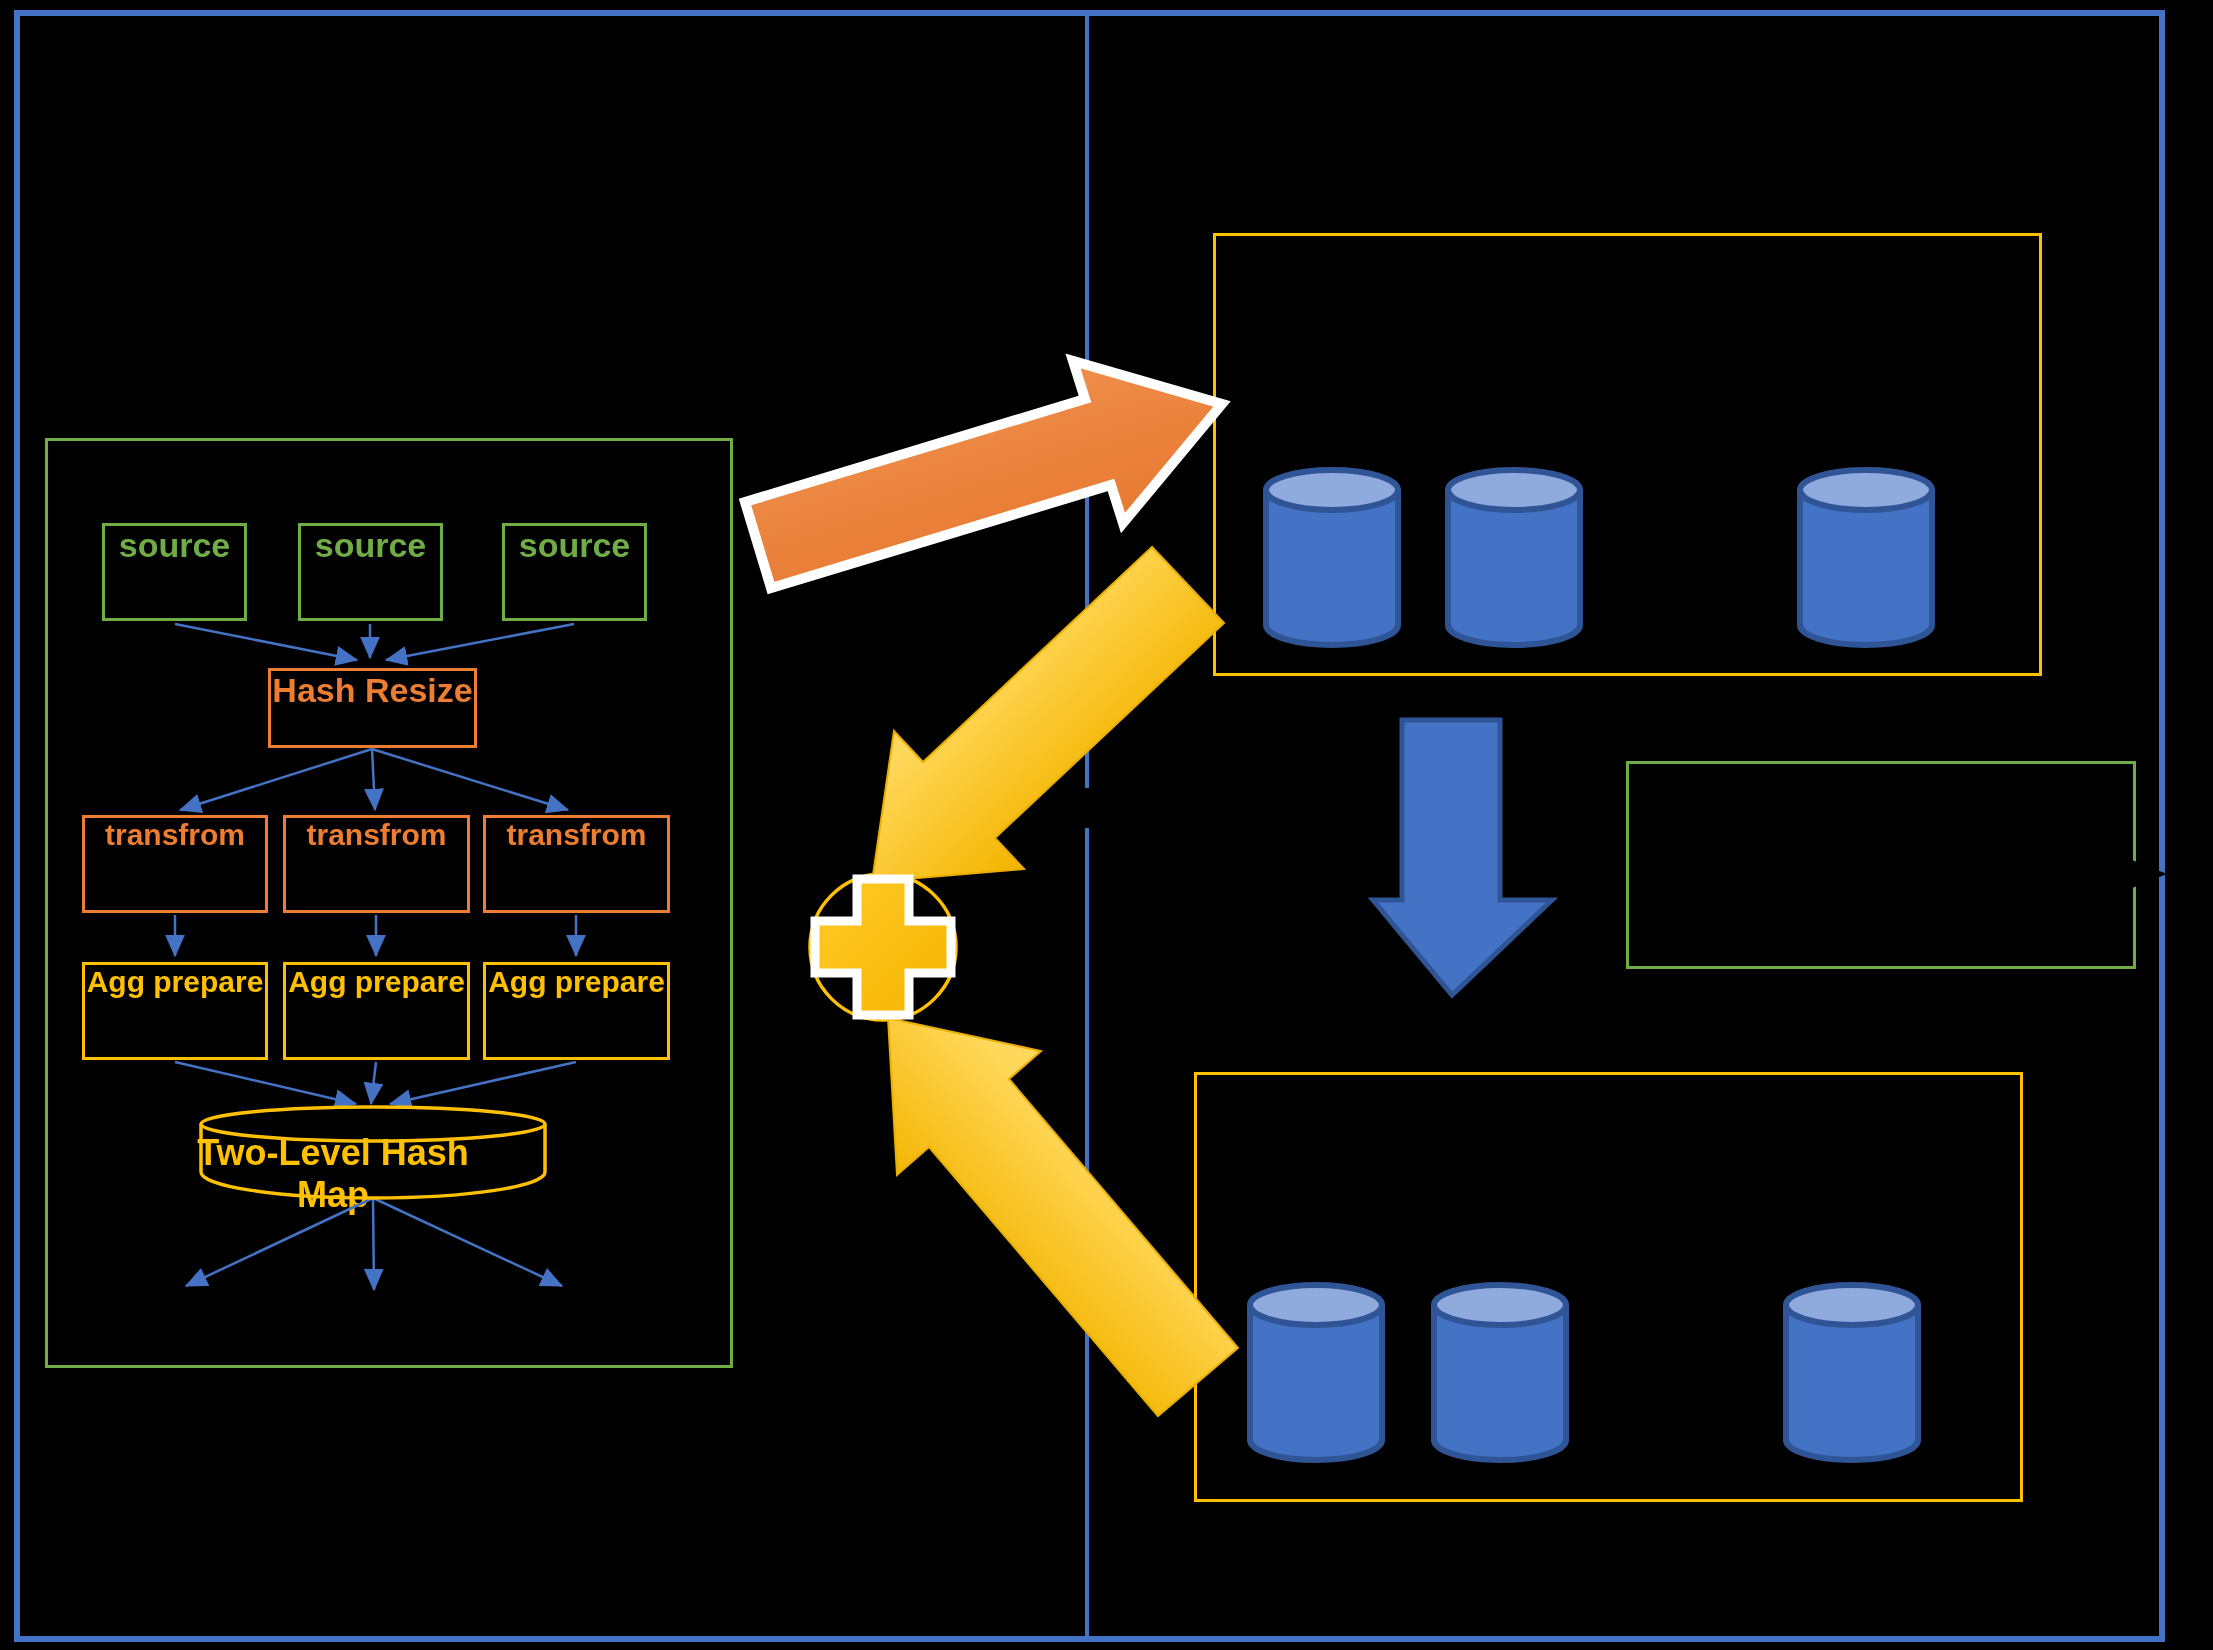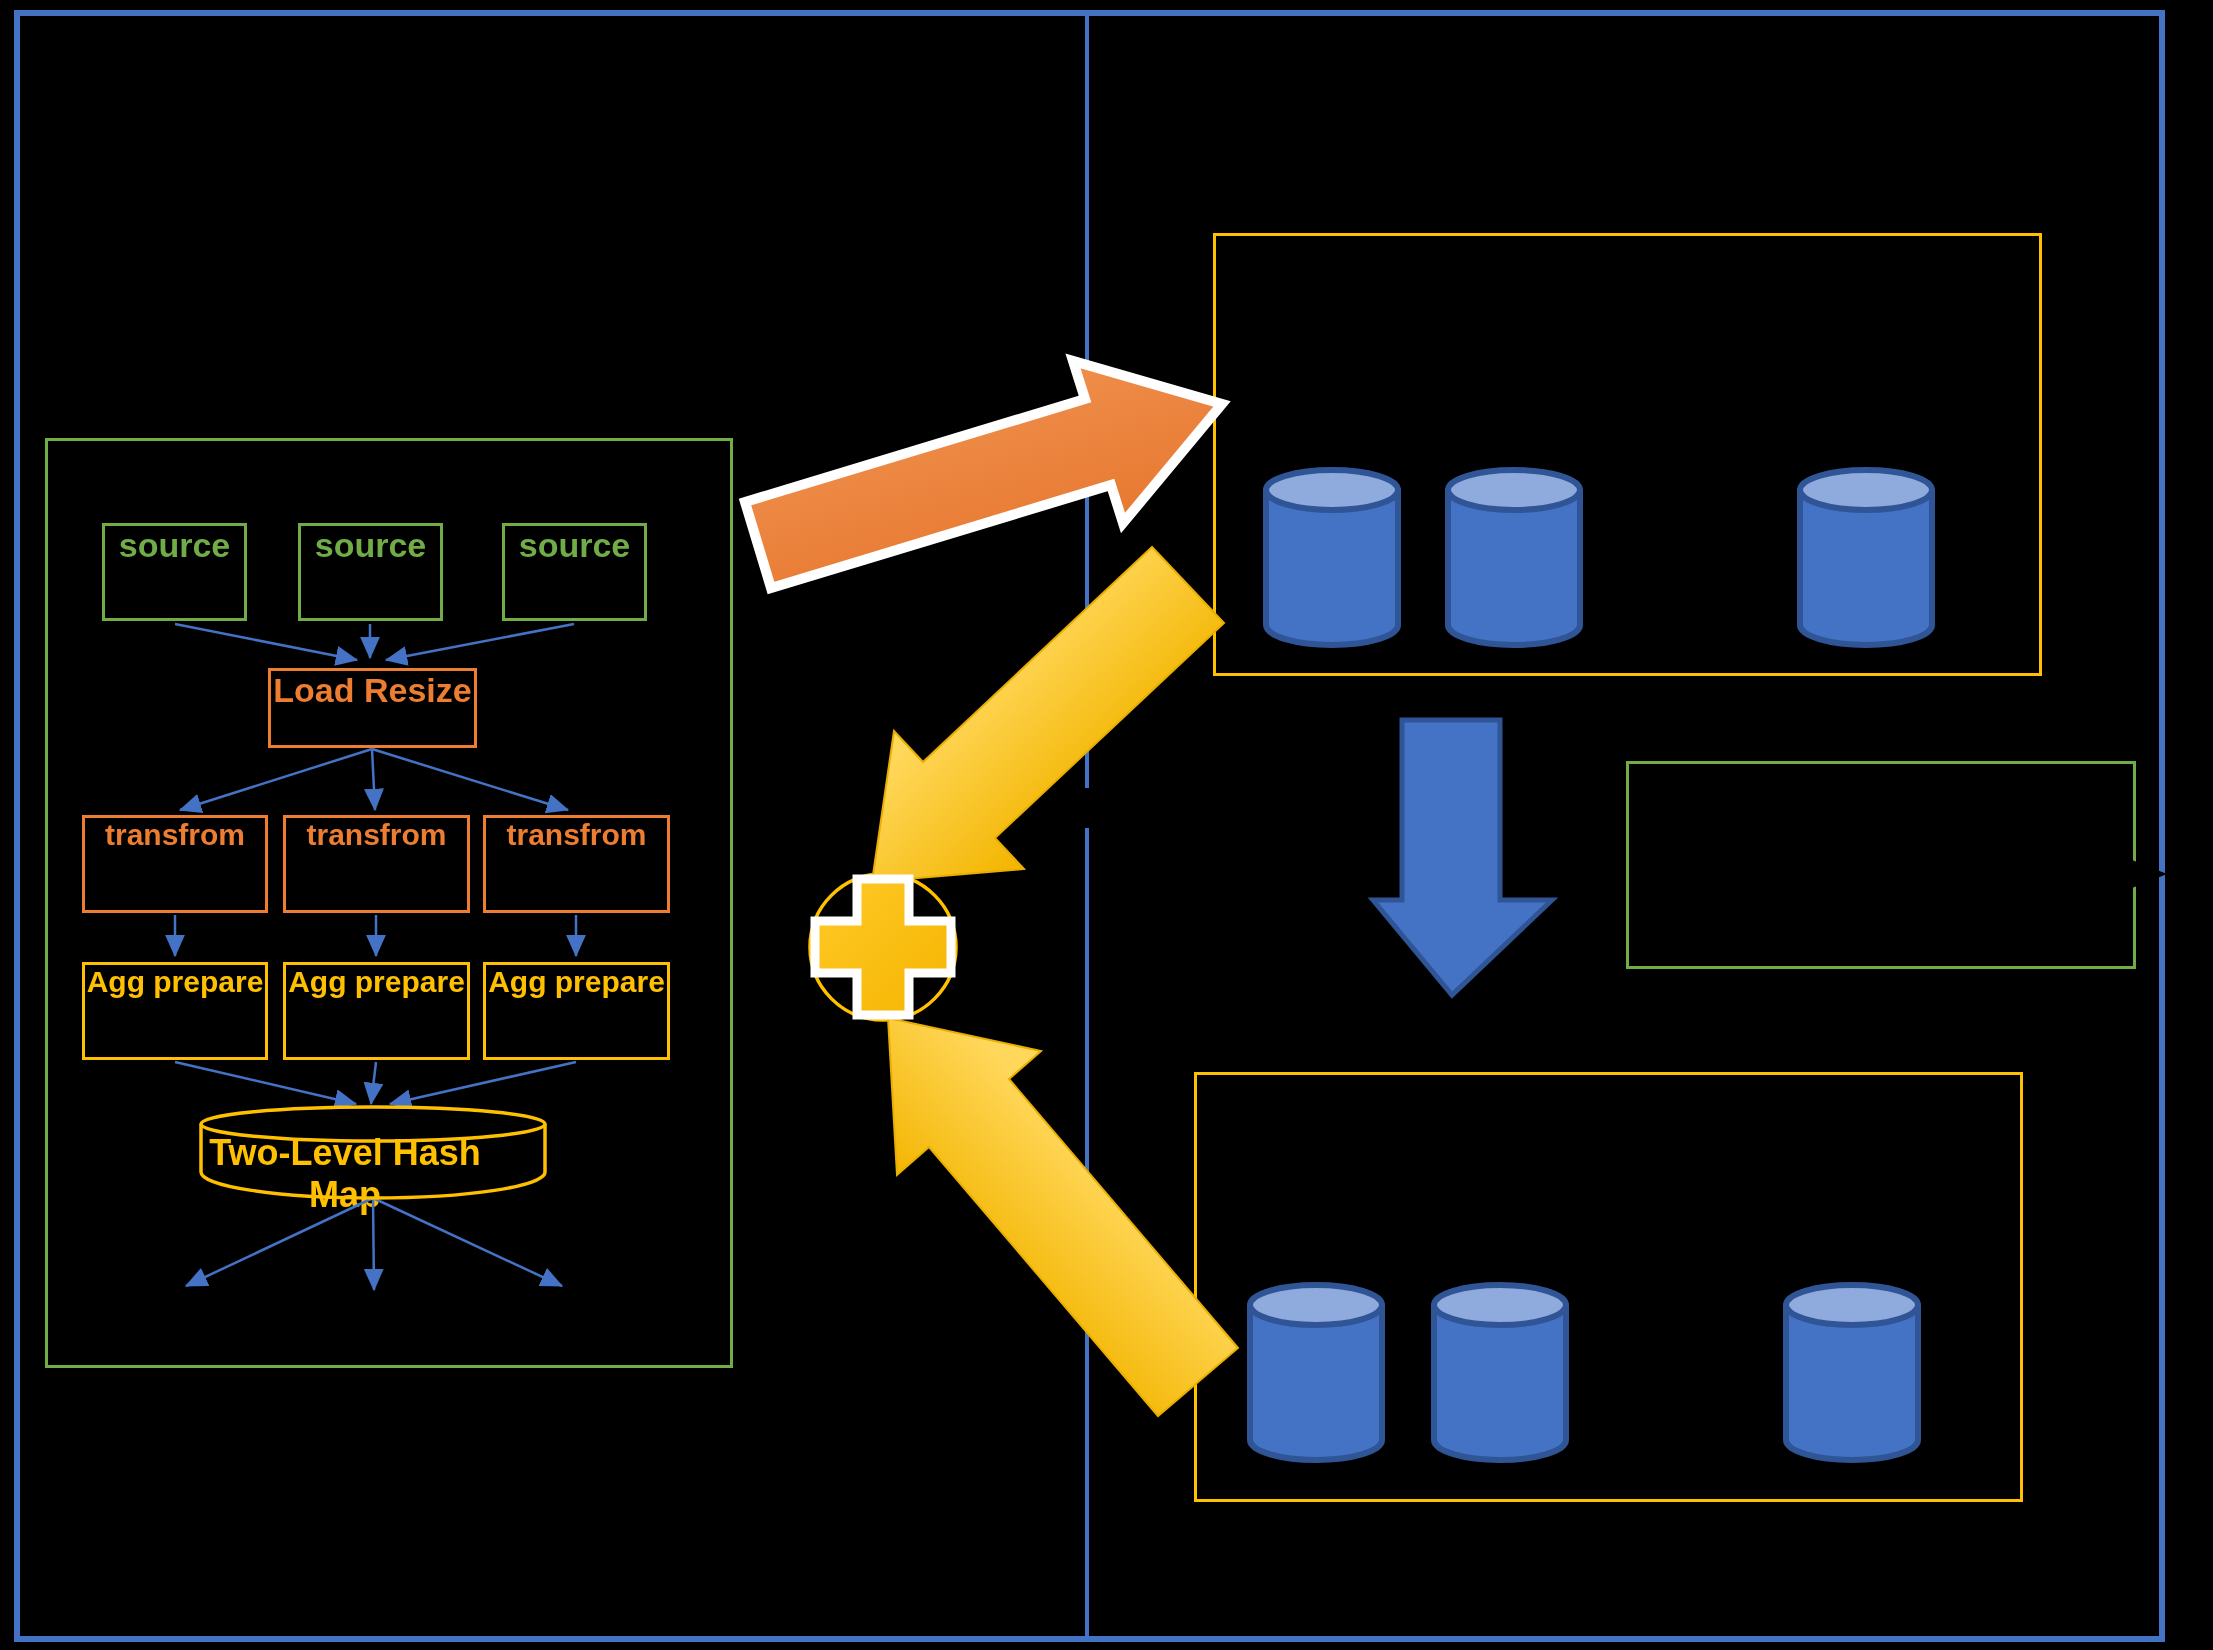--- a/index.html
+++ b/index.html
@@ -51,21 +51,21 @@
     <span>source</span>
   </div>
   <div class="abs labelbox src" style="left:298px; top:523px; width:145px; height:98px;">
     <span>source</span>
   </div>
   <div class="abs labelbox src" style="left:502px; top:523px; width:145px; height:98px;">
     <span>source</span>
   </div>
 
   <div class="abs labelbox ld" style="left:268px; top:668px; width:209px; height:80px;">
-    <span>Load Resize</span>
+    <span>Hash Resize</span>
   </div>
 
   <div class="abs labelbox tf" style="left:82px; top:815px; width:186px; height:98px;">
     <span>transfrom</span>
   </div>
   <div class="abs labelbox tf" style="left:283px; top:815px; width:187px; height:98px;">
     <span>transfrom</span>
   </div>
   <div class="abs labelbox tf" style="left:483px; top:815px; width:187px; height:98px;">
     <span>transfrom</span>
@@ -74,21 +74,21 @@
   <div class="abs labelbox agg" style="left:82px; top:962px; width:186px; height:98px;">
     <span>Agg prepare</span>
   </div>
   <div class="abs labelbox agg" style="left:283px; top:962px; width:187px; height:98px;">
     <span>Agg prepare</span>
   </div>
   <div class="abs labelbox agg" style="left:483px; top:962px; width:187px; height:98px;">
     <span>Agg prepare</span>
   </div>
 
-  <div class="abs labelbox hashlabel" style="left:203px; top:1132px; width:284px; height:46px;">
+  <div class="abs labelbox hashlabel" style="left:191px; top:1132px; width:284px; height:46px;">
     <span>Two-Level Hash Map</span>
   </div>
 
   <div class="abs ybox" style="left:1213px; top:233px; width:829px; height:443px;"></div>
   <div class="abs gbox" style="left:1626px; top:761px; width:510px; height:208px;"></div>
   <div class="abs ybox" style="left:1194px; top:1072px; width:829px; height:430px;"></div>
 
   <svg class="overlay" width="2213" height="1650" viewBox="0 0 2213 1650">
     <defs>
       <marker id="arr" markerWidth="12" markerHeight="10" refX="8.5" refY="4" orient="auto">

